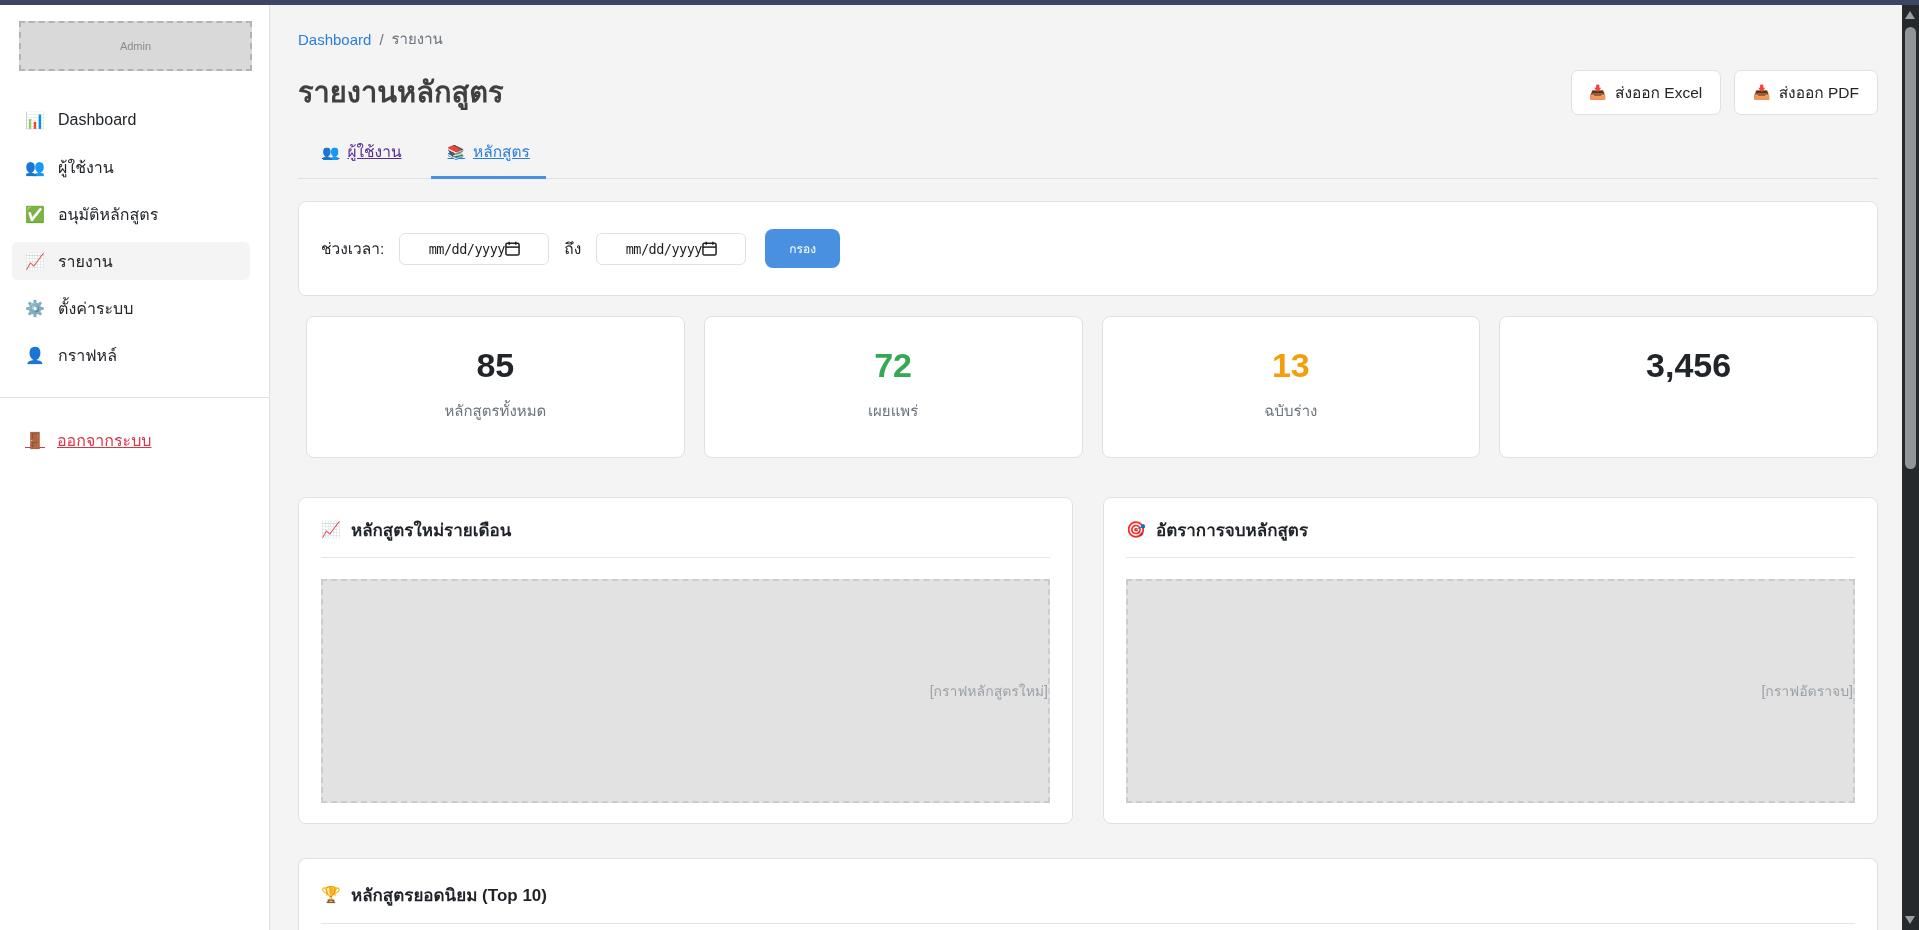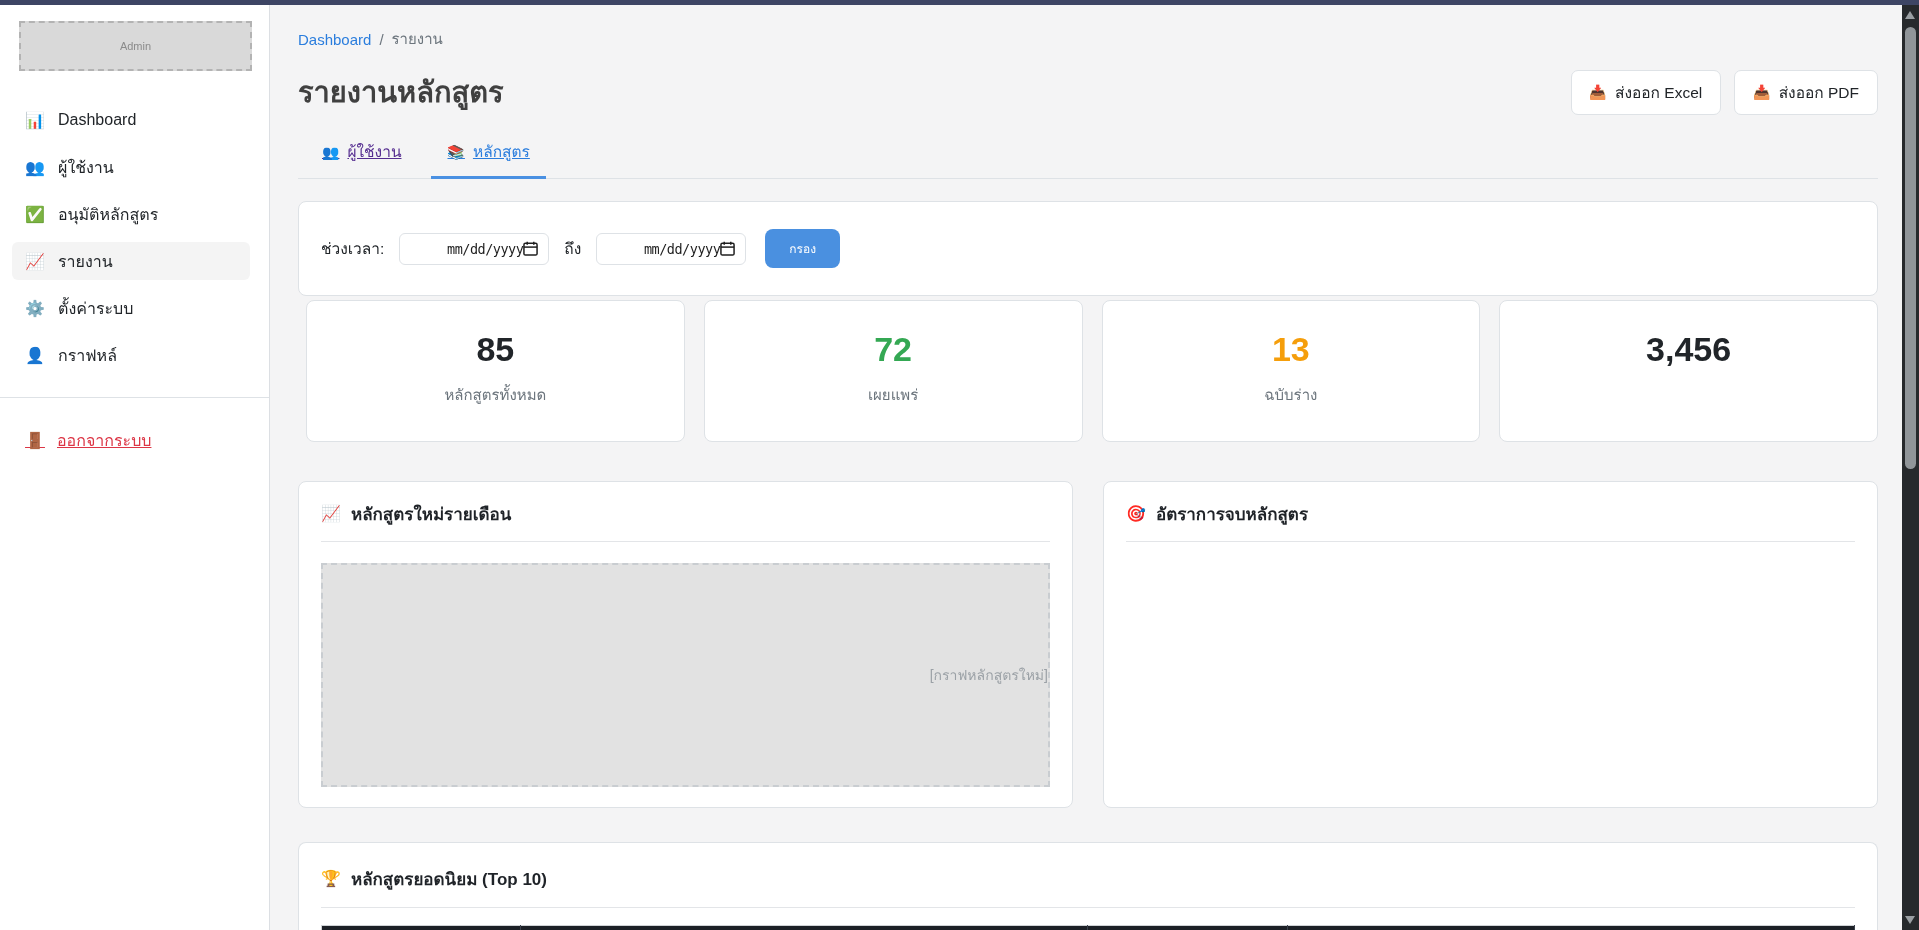--- a/index.html
+++ b/index.html
@@ -69,32 +69,32 @@
   .tab.active { color: #2a7ddd; border-bottom-color: #4a90e2; }
   .tab .ic { font-size: 14px; text-decoration: none; }
 
   .filter-card {
     margin-top: 22px; background: #ffffff; border: 1px solid #dee2e6;
     border-radius: 8px; padding: 27px 22px; display: flex; align-items: center; gap: 15px;
   }
   .filter-label, .to-label { font-size: 15.5px; color: #212529; }
   .date-input {
     width: 150px; height: 32px; border: 1px solid #dee2e6; border-radius: 6px;
-    background: #fff; display: flex; align-items: center; justify-content: flex-end;
+    background: #fff; display: flex; align-items: center; justify-content: center;
     padding: 0 10px; cursor: text;
   }
   .date-input .dval { font-family: "DejaVu Sans Mono", monospace; font-size: 13.5px; color: #1f1f1f; letter-spacing: -0.5px; }
   .date-input svg { display: block; }
   .btn-filter {
     background: #4a90e0; color: #ffffff; border: none; border-radius: 8px;
     padding: 10px 24px; font-size: 12px; cursor: pointer; margin-left: 4px;
     font-family: "Liberation Sans", sans-serif;
   }
 
-  .stats-row { display: flex; gap: 19px; margin-top: 4px; padding-left: 8px; }
+  .stats-row { display: flex; gap: 19px; margin-top: 20px; padding-left: 8px; }
   .stat-card {
     flex: 1; background: #ffffff; border: 1px solid #dee2e6; border-radius: 8px;
     text-align: center; padding: 26px 10px 34px 10px;
   }
   .stat-value { font-size: 34px; font-weight: bold; line-height: 44px; }
   .stat-label { margin-top: 12px; font-size: 15px; color: #6c757d; }
 
   .charts-row { display: flex; gap: 30px; margin-top: 39px; }
   .chart-card {
     flex: 1; background: #ffffff; border: 1px solid #dee2e6; border-radius: 8px;
@@ -272,20 +272,23 @@
         <div class="chart-placeholder">
           <span>[กราฟหลักสูตรใหม่]</span>
         </div>
       </div>
       <div class="chart-card">
         <div class="card-header">
           <span class="ic">🎯</span>
           <span>อัตราการจบหลักสูตร</span>
         </div>
         <hr class="card-divider">
+        <div class="chart-placeholder">
+          <span>[กราฟอัตราจบ]</span>
+        </div>
       </div>
     </div>
 
     <div class="top-card">
       <div class="card-header">
         <span class="ic">🏆</span>
         <span>หลักสูตรยอดนิยม (Top 10)</span>
       </div>
       <hr class="card-divider">
       <table class="top-table">

